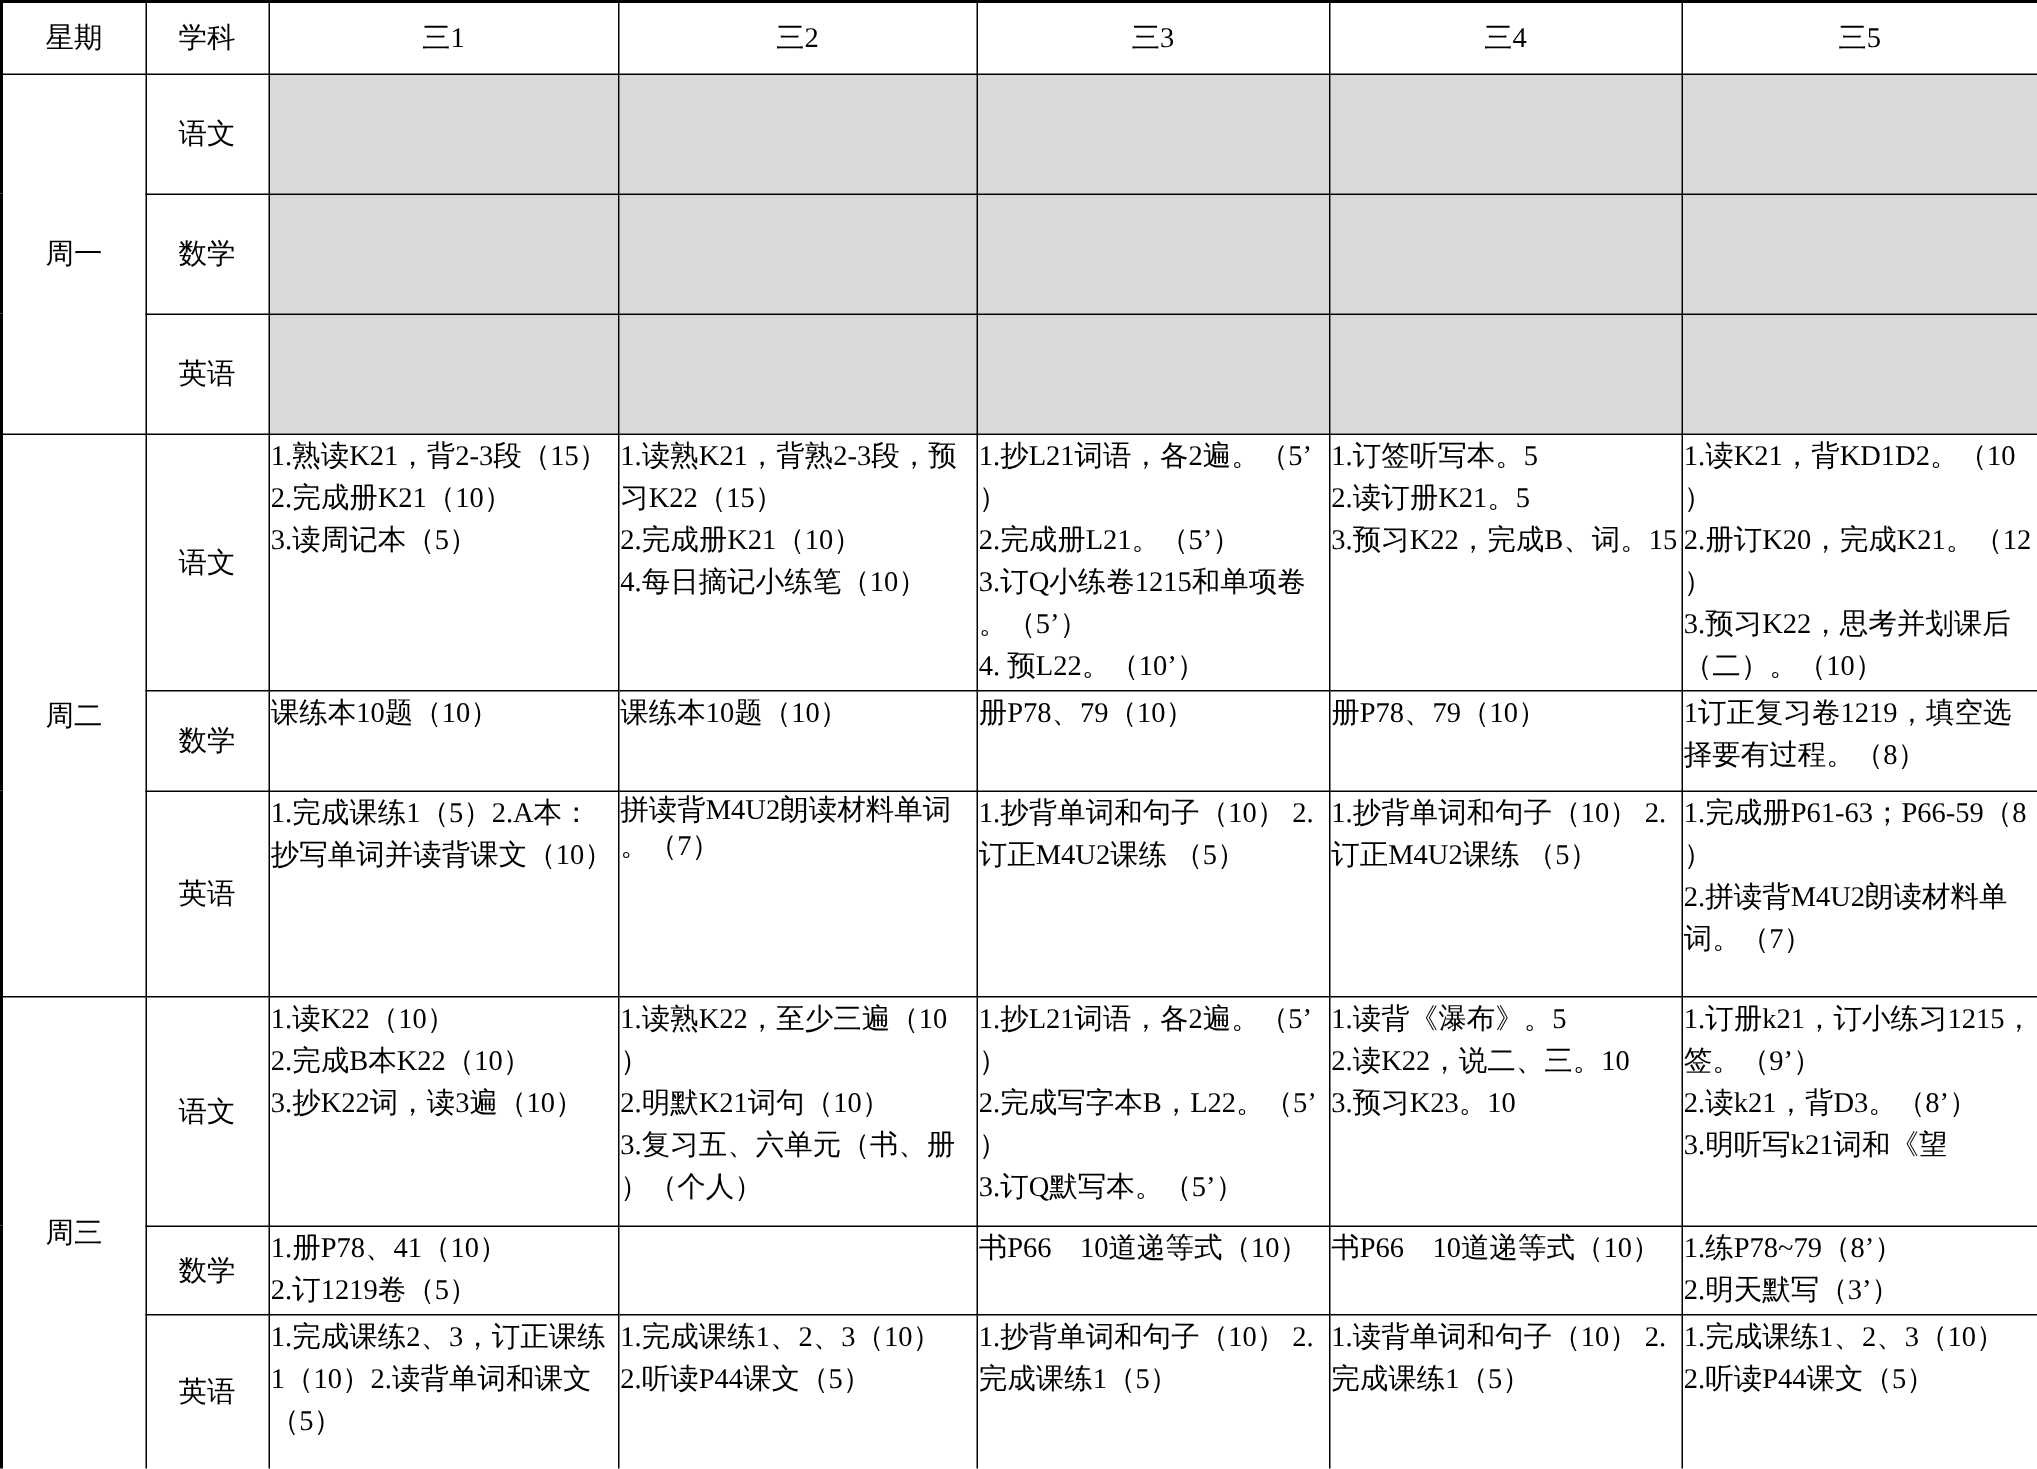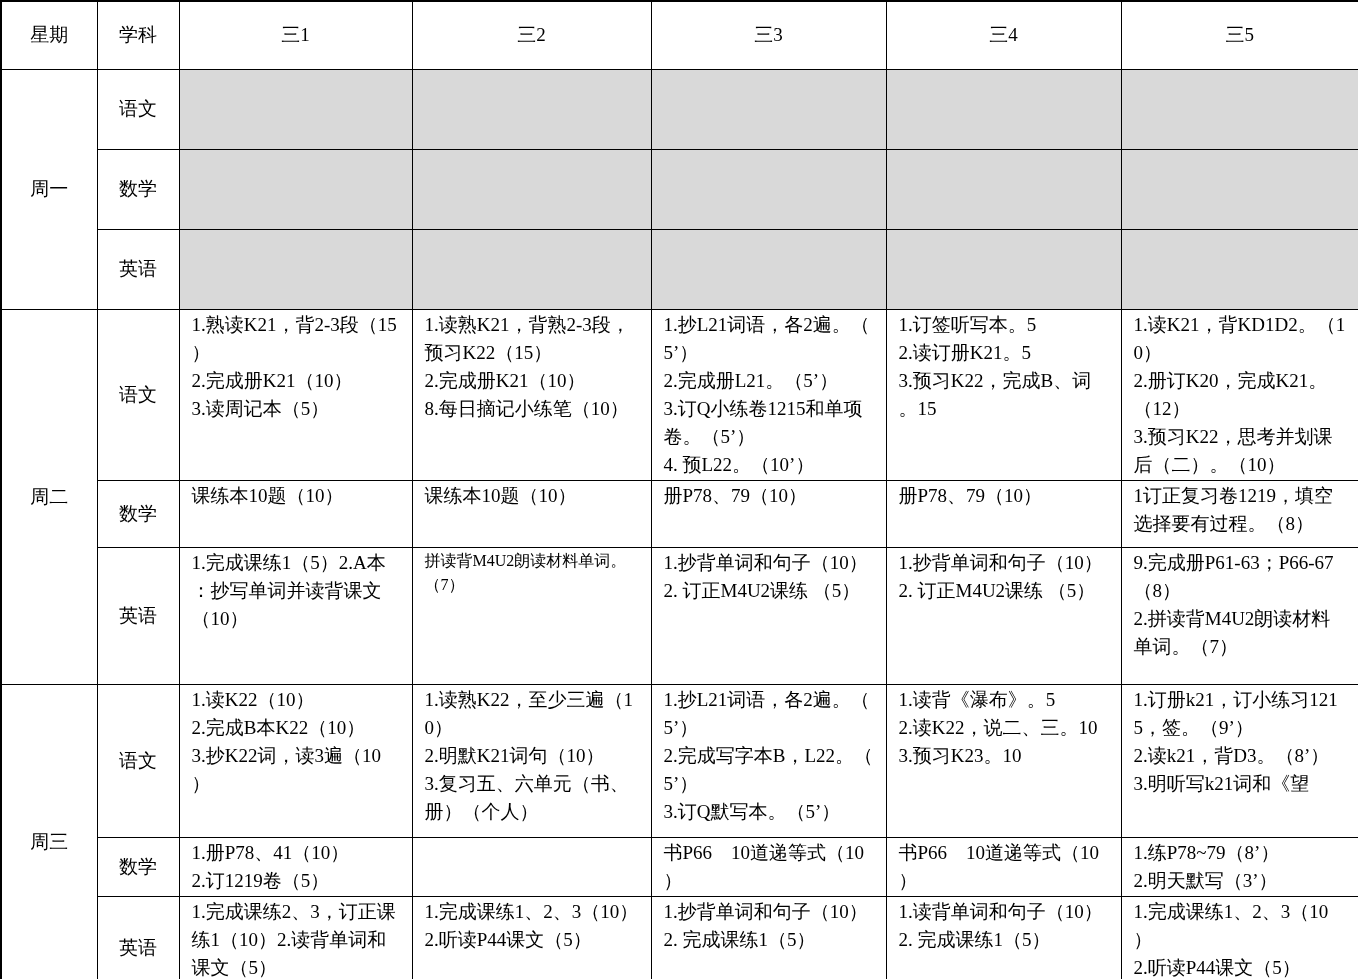--- a/index.html
+++ b/index.html
@@ -12,26 +12,26 @@
     width:1358px;height:979px;border:2px solid #000;
   }
   td{
     border:1px solid #000;overflow:hidden;vertical-align:top;
     font-size:19px;color:#000;
   }
   td.hd,td.day,td.subj{
     text-align:center;vertical-align:middle;padding:0;
   }
   td.cell{
-    line-height:28px;padding:1px 12px;
+    line-height:28px;padding:1px 1px;
     white-space:pre-line;word-break:break-all;line-break:anywhere;font-family:Liberation Serif, serif;
   }
-  td.cell.small{font-size:16px;line-height:24px;}
+  td.cell.small{font-size:19px;line-height:24px;}
   td.shaded{background:var(--shaded,#d9d9d9);}
-  tr.h55{height:68px;}
+  tr.h55{height:48px;}
   tr.h80{height:80px;}
   tr.h168{height:168px;}
   tr.h67{height:67px;}
   tr.h137{height:137px;}
   tr.h153{height:153px;}
   tr.h54{height:54px;}
   tr.h105{height:105px;}
 </style>
 </head>
 <body>
@@ -85,21 +85,21 @@
   </tr>
 
   <tr class="h168">
     <td class="day" rowspan="3">周二</td>
     <td class="subj">语文</td>
     <td class="cell">1.熟读K21，背2-3段（15）
 2.完成册K21（10）
 3.读周记本（5）</td>
     <td class="cell">1.读熟K21，背熟2-3段，预习K22（15）
 2.完成册K21（10）
-8.每日摘记小练笔（10）</td>
+4.每日摘记小练笔（10）</td>
     <td class="cell">1.抄L21词语，各2遍。（5’）
 2.完成册L21。（5’）
 3.订Q小练卷1215和单项卷。（5’）
 4. 预L22。（10’）</td>
     <td class="cell">1.订签听写本。5
 2.读订册K21。5
 3.预习K22，完成B、词。15</td>
     <td class="cell">1.读K21，背KD1D2。（10）
 2.册订K20，完成K21。（12）
 3.预习K22，思考并划课后（二）。（10）</td>
@@ -111,21 +111,21 @@
     <td class="cell">册P78、79（10）</td>
     <td class="cell">册P78、79（10）</td>
     <td class="cell">1订正复习卷1219，填空选择要有过程。（8）</td>
   </tr>
   <tr class="h137">
     <td class="subj">英语</td>
     <td class="cell">1.完成课练1（5）2.A本：抄写单词并读背课文（10）</td>
     <td class="cell small">拼读背M4U2朗读材料单词。（7）</td>
     <td class="cell">1.抄背单词和句子（10） 2. 订正M4U2课练 （5）</td>
     <td class="cell">1.抄背单词和句子（10） 2. 订正M4U2课练 （5）</td>
-    <td class="cell">9.完成册P61-63；P66-67（8）
+    <td class="cell">1.完成册P61-63；P66-59（8）
 2.拼读背M4U2朗读材料单词。（7）</td>
   </tr>
 
   <tr class="h153">
     <td class="day" rowspan="3">周三</td>
     <td class="subj">语文</td>
     <td class="cell">1.读K22（10）
 2.完成B本K22（10）
 3.抄K22词，读3遍（10）</td>
     <td class="cell">1.读熟K22，至少三遍（10）

